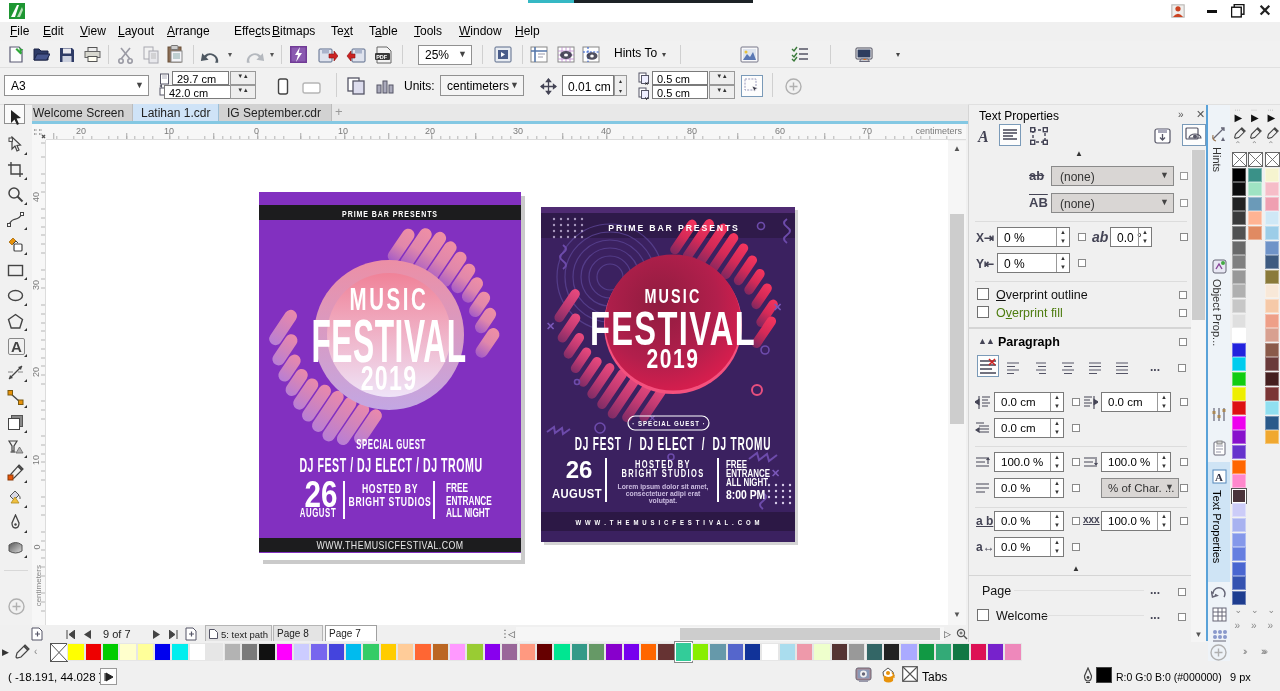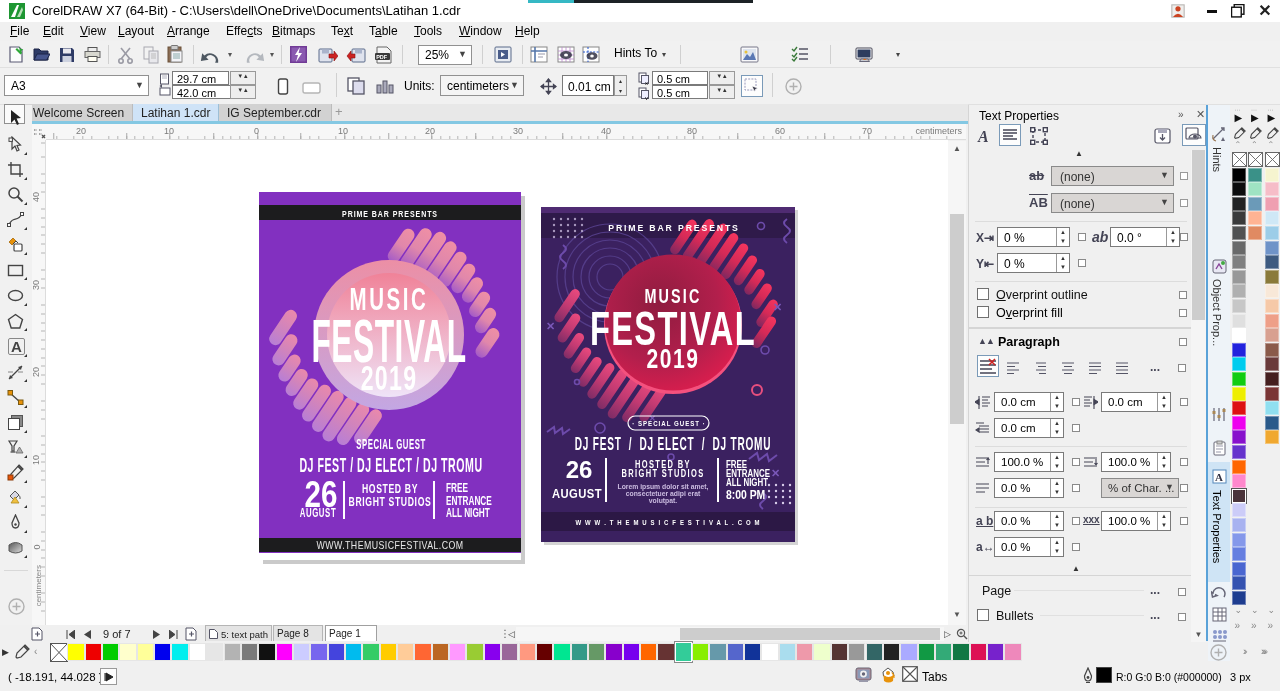--- a/index.html
+++ b/index.html
@@ -56,21 +56,20 @@
 .vtext { writing-mode:vertical-rl; font-size:11px; color:#333; }
 </style>
 </head>
 <body>
 <div id="titlebar" class="abs">
   <svg class="abs" style="left:9px;top:3px" width="16" height="16" viewBox="0 0 16 16">
       <rect x="0" y="0" width="16" height="16" fill="#1e9632"></rect>
       <path d="M2 14 L8 2 L10 2 L6 14 Z" fill="#fff"></path>
       <path d="M8 14 L13 4 L14 7 L11 14 Z" fill="#b8e0b8"></path>
     </svg>
-  <span id="title-text" class="abs">CorelDRAW X7 (64-Bit) - C:\Users\dell\OneDrive\Documents\Latihan 1.cdr</span>
   <svg class="abs" style="left:1171px;top:4px" width="14" height="14" viewBox="0 0 15 15">
       <rect x="0" y="0" width="15" height="15" rx="1" fill="#e4e2e0"></rect>
       <rect x="1" y="1" width="13" height="13" fill="#f0eeec" stroke="#b9b7b5"></rect>
       <circle cx="7.5" cy="5.2" r="2.8" fill="#cc4422"></circle>
       <path d="M2.5 13.5 Q7.5 7.5 12.5 13.5 L12.5 14 L2.5 14 Z" fill="#cc4422"></path>
     </svg>
   <div class="abs" style="left:1207px;top:10px;width:10px;height:3px;background:#111"></div>
   <svg class="abs" style="left:1231px;top:4px" width="14" height="14" viewBox="0 0 13 13">
       <rect x="3" y="0.5" width="9" height="9" fill="none" stroke="#111" stroke-width="1.3"></rect>
       <rect x="0.5" y="3" width="9" height="9" fill="#fff" stroke="#111" stroke-width="1.3"></rect>
@@ -78,21 +77,21 @@
   <div class="winbtn abs" style="left:1250px;top:1px;font-size:16px;font-weight:bold">✕</div>
 </div>
 <div id="topstrip" class="abs"></div>
 <div id="topstrip-teal" class="abs"></div>
 <div id="menubar" class="abs">
   <span class="mi" style="left:10px"><u>F</u>ile</span>
   <span class="mi" style="left:43px"><u>E</u>dit</span>
   <span class="mi" style="left:80px"><u>V</u>iew</span>
   <span class="mi" style="left:118px"><u>L</u>ayout</span>
   <span class="mi" style="left:167px"><u>A</u>rrange</span>
-  <span class="mi" style="left:226px">Effe<u>c</u>ts</span>
+  <span class="mi" style="left:234px">Effe<u>c</u>ts</span>
   <span class="mi" style="left:272px"><u>B</u>itmaps</span>
   <span class="mi" style="left:331px">Te<u>x</u>t</span>
   <span class="mi" style="left:369px">T<u>a</u>ble</span>
   <span class="mi" style="left:414px"><u>T</u>ools</span>
   <span class="mi" style="left:459px"><u>W</u>indow</span>
   <span class="mi" style="left:515px"><u>H</u>elp</span>
 </div>
 <div id="toolbar" class="abs">
   <svg class="abs" style="left:8px;top:5px" width="17" height="17" viewBox="0 0 17 17">
       <path d="M2 1 h9 l3 3 v12 h-12 z" fill="#fdfdfd" stroke="#5a5a74" stroke-width="1.2"></path>
@@ -225,21 +224,21 @@
 </div>
 <div id="propbar" class="abs">
   <div class="combo" style="left:4px;top:7px;width:145px;height:21px;padding:3px 0 0 6px">A3<span class="arr">▼</span></div>
   <svg class="abs" style="left:159px;top:5px" width="12" height="24" viewBox="0 0 12 24">
       <rect x="1.5" y="1" width="8" height="10" fill="#fff" stroke="#556"></rect>
       <path d="M3 3 h5 M3 5 h5" stroke="#99a" stroke-width="0.8"></path>
       <rect x="1" y="15" width="10" height="7" fill="#fff" stroke="#556"></rect>
       <path d="M0.5 13 l2.5-2 v4 z" fill="#556"></path>
     </svg>
   <div class="spinfield" style="left:172px;top:3px;width:57px;height:14px;padding:1px 0 0 4px;font-size:11px">29.7 cm</div>
-  <div class="spinfield" style="left:172px;top:17px;width:71px;height:14px;padding:1px 0 0 4px;font-size:11px">42.0 cm</div>
+  <div class="spinfield" style="left:164px;top:17px;width:71px;height:14px;padding:1px 0 0 4px;font-size:11px">42.0 cm</div>
   <div class="abs" style="left:230px;top:3px;width:26px;height:14px;border:1px solid #999;background:#eee;font-size:7px;color:#333;text-align:center;padding-top:-65px">▾&nbsp;▴</div>
   <div class="abs" style="left:230px;top:17px;width:26px;height:14px;border:1px solid #999;background:#eee;font-size:7px;color:#333;text-align:center;padding-top:-65px">▾&nbsp;▴</div>
   <svg class="abs" style="left:272px;top:8px" width="22" height="22" viewBox="0 0 22 22">
       <rect x="6.5" y="3" width="9" height="15" rx="2" fill="#fff" stroke="#444" stroke-width="1.4"></rect>
     </svg>
   <svg class="abs" style="left:300px;top:8px" width="24" height="22" viewBox="0 0 24 22">
       <rect x="3" y="7" width="17" height="10" rx="2" fill="#fff" stroke="#b5b5b5" stroke-width="1.4"></rect>
     </svg>
   <div class="tsep" style="left:336px;top:5px;height:24px"></div>
   <svg class="abs" style="left:346px;top:8px" width="22" height="20" viewBox="0 0 22 20">
@@ -677,21 +676,21 @@
       <path d="M8 0 v9 M0 0 L6 4.5 L0 9 z" fill="#444" stroke="#444"></path>
     </svg>
   <svg class="abs" style="left:185px;top:2px" width="13" height="14" viewBox="0 0 13 14">
       <path d="M1 1 h7 l3 3 v9 h-10 z" fill="#fff" stroke="#556"></path>
       <path d="M4 7 h5 M6.5 4.5 v5" stroke="#556" stroke-width="1.2"></path>
     </svg>
   <div class="ptab" style="left:205px;width:67px;font-size:9.5px"><svg style="position:relative;top:1px;margin-right:3px" width="9" height="10" viewBox="0 0 9 10">
         <path d="M0.5 0.5 h5 l3 3 v6 h-8 z" fill="#fff" stroke="#556"></path>
       </svg>5: text path</div>
   <div class="ptab" style="left:273px;width:50px">Page 8</div>
-  <div class="ptab" style="left:325px;width:52px;background:#ffffff;border-color:#a0a0a0">Page 1</div>
+  <div class="ptab" style="left:325px;width:52px;background:#ffffff;border-color:#a0a0a0">Page 7</div>
   <div class="abs" style="left:500px;top:3px;font-size:10px;color:#555">⋮</div>
   <div class="abs" style="left:508px;top:4px;font-size:9px;color:#444">◁</div>
   <div class="abs" style="left:944px;top:4px;font-size:9px;color:#444">▷</div>
   <svg class="abs" style="left:956px;top:3px" width="12" height="12" viewBox="0 0 12 12">
       <circle cx="5" cy="5" r="3.6" fill="none" stroke="#555" stroke-width="1.2"></circle>
       <path d="M7.8 7.8 L11 11" stroke="#555" stroke-width="1.4"></path>
       <path d="M3.5 5 h3 M5 3.5 v3" stroke="#555" stroke-width="1"></path>
     </svg>
 </div>
 <div id="hscroll-track"></div>
@@ -789,21 +788,21 @@
       <path d="M1 1 L15 15 M15 1 L1 15" stroke="#555" stroke-width="1.1"></path>
     </svg>
   <div class="abs" style="left:922px;top:6px">Tabs</div>
   <svg class="abs" style="left:1082px;top:3px" width="12" height="17" viewBox="0 0 12 17">
       <path d="M6 1 L9.5 9 Q9.5 14 6 14 Q2.5 14 2.5 9 Z" fill="none" stroke="#444" stroke-width="1.2"></path>
       <circle cx="6" cy="10.5" r="1.4" fill="#444"></circle>
       <path d="M4 15.5 h4" stroke="#444"></path>
     </svg>
   <div class="abs" style="left:1096px;top:3px;width:16px;height:16px;background:#000;border:1px solid #444"></div>
   <div class="abs" style="left:1116px;top:7px;font-size:10.5px">R:0 G:0 B:0 (#000000)</div>
-  <div class="abs" style="left:1230px;top:7px;font-size:11px">3 px</div>
+  <div class="abs" style="left:1230px;top:7px;font-size:11px">9 px</div>
 </div>
 <div id="docker" class="abs"></div>
 <div class="abs" style="left:979px;top:109px;font-size:12px;color:#000">Text Properties</div>
 <div class="abs" style="left:1178px;top:109px;font-size:10px;color:#555">»</div>
 <div class="abs" style="left:1196px;top:108px;font-size:11px;color:#555">✕</div>
 <svg class="abs" style="left:977px;top:127px" width="18" height="18" viewBox="0 0 18 18">
     <text x="1" y="15" font-size="16" font-style="italic" fill="#445" font-family="Liberation Serif" font-weight="bold">A</text>
   </svg>
 <div class="abs" style="left:999px;top:124px;width:22px;height:22px;background:#fdfdfd;border:1px solid #7a9ab8"></div>
 <svg class="abs" style="left:1003px;top:128px" width="14" height="14" viewBox="0 0 14 14">
@@ -836,31 +835,31 @@
 <div class="combo" style="left:1051px;top:166px;width:123px;height:20px;padding:3px 0 0 8px;background:#d9d6d4;border-color:#8a8a8a;color:#333">(none)<span class="arr">▼</span></div>
 <div class="abs" style="left:1180px;top:172px;width:8px;height:8px;border:1px solid #999;background:#fff"></div>
 <div class="abs" style="left:1029px;top:195px;font-size:13px;color:#445;text-decoration:overline;font-weight:bold">AB</div>
 <div class="combo" style="left:1051px;top:193px;width:123px;height:20px;padding:3px 0 0 8px;background:#d9d6d4;border-color:#8a8a8a;color:#333">(none)<span class="arr">▼</span></div>
 <div class="abs" style="left:1180px;top:199px;width:8px;height:8px;border:1px solid #999;background:#fff"></div>
 <div class="abs" style="left:975px;top:221px;width:212px;height:1px;background:#dcdcdc"></div>
 <div class="abs" style="left:976px;top:231px;font-size:12px;color:#445;font-weight:bold">X⇥</div>
 <div class="spinfield" style="left:997px;top:227px;width:73px;height:20px;padding:3px 0 0 6px;font-size:12px">0 %<span style="position:absolute;right:0;top:0;width:13px;height:18px;border-left:1px solid #999;font-size:6px;color:#333;text-align:center;line-height:9px">▲<br>▼</span></div>
 <div class="abs" style="left:1078px;top:233px;width:8px;height:8px;border:1px solid #8a8a8a;background:#fff"></div>
 <div class="abs" style="left:1092px;top:229px;font-size:14px;color:#445;font-weight:bold;font-style:italic">ab</div>
-<div class="spinfield" style="left:1110px;top:227px;width:70px;height:20px;padding:3px 0 0 6px;font-size:12px">0.0 °<span style="position:absolute;right:0;top:0;width:13px;height:18px;border-left:1px solid #999;font-size:6px;color:#333;text-align:center;line-height:9px">▲<br>▼</span></div>
+<div class="spinfield" style="left:1110px;top:227px;width:42px;height:20px;padding:3px 0 0 6px;font-size:12px">0.0 °<span style="position:absolute;right:0;top:0;width:13px;height:18px;border-left:1px solid #999;font-size:6px;color:#333;text-align:center;line-height:9px">▲<br>▼</span></div>
 <div class="abs" style="left:1180px;top:233px;width:8px;height:8px;border:1px solid #8a8a8a;background:#fff"></div>
 <div class="abs" style="left:976px;top:257px;font-size:12px;color:#445;font-weight:bold">Y⇤</div>
 <div class="spinfield" style="left:997px;top:253px;width:73px;height:20px;padding:3px 0 0 6px;font-size:12px">0 %<span style="position:absolute;right:0;top:0;width:13px;height:18px;border-left:1px solid #999;font-size:6px;color:#333;text-align:center;line-height:9px">▲<br>▼</span></div>
 <div class="abs" style="left:1078px;top:259px;width:8px;height:8px;border:1px solid #8a8a8a;background:#fff"></div>
 <div class="abs" style="left:975px;top:281px;width:212px;height:1px;background:#dcdcdc"></div>
 <div class="abs" style="left:977px;top:288px;width:12px;height:12px;border:1px solid #707070;background:#fff"></div>
 <div class="abs" style="left:996px;top:288px;font-size:12.5px;color:#111"><u>O</u>verprint outline</div>
 <div class="abs" style="left:1179px;top:291px;width:8px;height:8px;border:1px solid #8a8a8a;background:#fff"></div>
 <div class="abs" style="left:977px;top:306px;width:12px;height:12px;border:1px solid #707070;background:#fff"></div>
-<div class="abs" style="left:996px;top:306px;font-size:12.5px;color:#000000">O<u>v</u>erprint fill</div>
+<div class="abs" style="left:996px;top:306px;font-size:12.5px;color:#4d7c0f">O<u>v</u>erprint fill</div>
 <div class="abs" style="left:1179px;top:309px;width:8px;height:8px;border:1px solid #8a8a8a;background:#fff"></div>
 <div class="abs" style="left:968px;top:327px;width:225px;height:2px;background:#d5d5d5"></div>
 <div class="abs" style="left:978px;top:336px;font-size:9px;color:#445;letter-spacing:-1px">▲▲</div>
 <div class="abs" style="left:998px;top:335px;font-size:12.5px;color:#000;font-weight:bold">Paragraph</div>
 <div class="abs" style="left:1179px;top:338px;width:8px;height:8px;border:1px solid #8a8a8a;background:#fff"></div>
 <div class="abs" style="left:977px;top:355px;width:22px;height:22px;background:#fdfdfd;border:1px solid #7a9ab8"></div>
 <svg class="abs" style="left:980px;top:358px" width="16" height="16" viewBox="0 0 16 16">
     <g stroke="#445" stroke-width="1.4">
       <path d="M0 3 h16 M0 7 h16 M0 11 h12 M0 15 h16"></path>
     </g>
@@ -953,21 +952,21 @@
 <div class="abs" style="left:976px;top:540px;font-size:12px;color:#445;font-weight:bold">a↔b</div>
 <div class="spinfield" style="left:994px;top:537px;width:70px;height:20px;padding:3px 0 0 6px;font-size:11.5px">0.0 %<span style="position:absolute;right:0;top:0;width:13px;height:18px;border-left:1px solid #999;font-size:6px;color:#333;text-align:center;line-height:9px">▲<br>▼</span></div>
 <div class="abs" style="left:1072px;top:543px;width:8px;height:8px;border:1px solid #8a8a8a;background:#fff"></div>
 <div class="abs" style="left:1072px;top:564px;font-size:8px;color:#333">▲</div>
 <div class="abs" style="left:968px;top:575px;width:225px;height:1px;background:#d5d5d5"></div>
 <div class="abs" style="left:982px;top:584px;font-size:12.5px;color:#111">Page</div>
 <div class="abs" style="left:1014px;top:590px;width:130px;height:1px;background:#e0e0e0"></div>
 <div class="abs" style="left:1150px;top:583px;font-size:12px;color:#445;font-weight:bold">...</div>
 <div class="abs" style="left:1178px;top:588px;width:8px;height:8px;border:1px solid #8a8a8a;background:#fff"></div>
 <div class="abs" style="left:977px;top:609px;width:12px;height:12px;border:1px solid #707070;background:#fff"></div>
-<div class="abs" style="left:996px;top:609px;font-size:12.5px;color:#111">Bullets</div>
+<div class="abs" style="left:996px;top:609px;font-size:12.5px;color:#111">Welcome</div>
 <div class="abs" style="left:1040px;top:615px;width:104px;height:1px;background:#e0e0e0"></div>
 <div class="abs" style="left:1150px;top:608px;font-size:12px;color:#445;font-weight:bold">...</div>
 <div class="abs" style="left:1178px;top:613px;width:8px;height:8px;border:1px solid #8a8a8a;background:#fff"></div>
 <div class="abs" style="left:1191px;top:150px;width:15px;height:492px;background:#f5f5f5"></div>
 <div class="abs" style="left:1192px;top:150px;width:13px;height:170px;background:#cdcdcd"></div>
 <div class="abs" style="left:1192px;top:628px;width:13px;height:13px;font-size:8px;color:#555;text-align:center;line-height:13px">▼</div>
 <div id="dockertabs" class="abs"></div>
 <div class="abs" style="left:1206px;top:105px;width:2px;height:536px;background:#5aa2d8"></div>
 <div class="abs" style="left:1208px;top:462px;width:22px;height:120px;background:#cfe4f5"></div>
 <svg class="abs" style="left:1211px;top:126px" width="17" height="17" viewBox="0 0 17 17">

